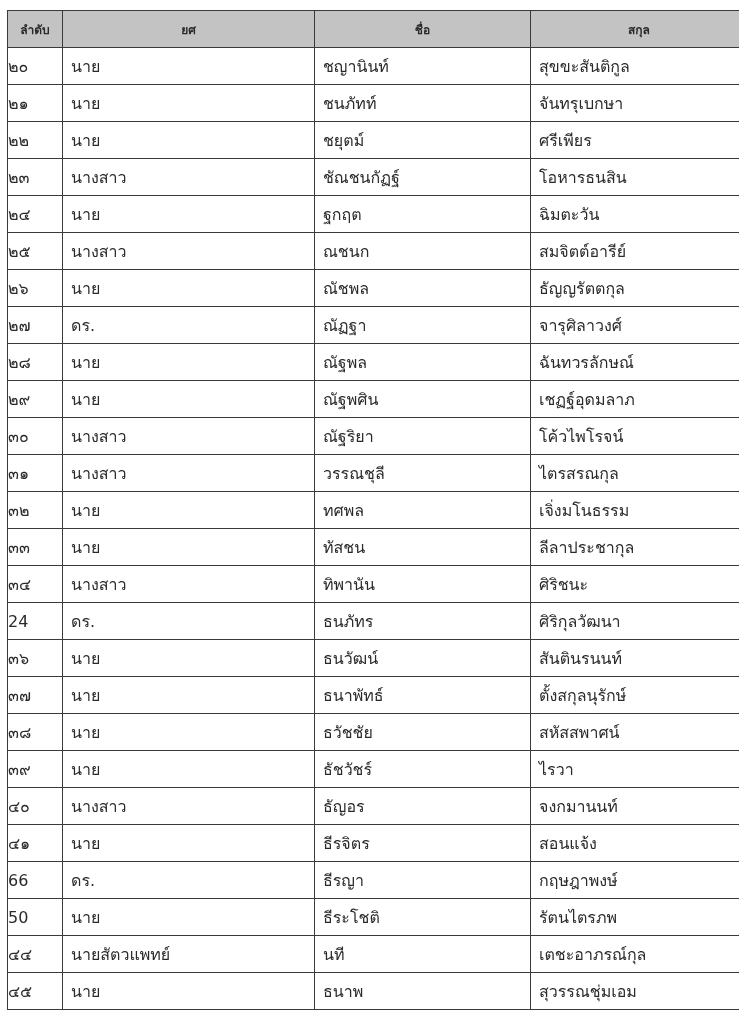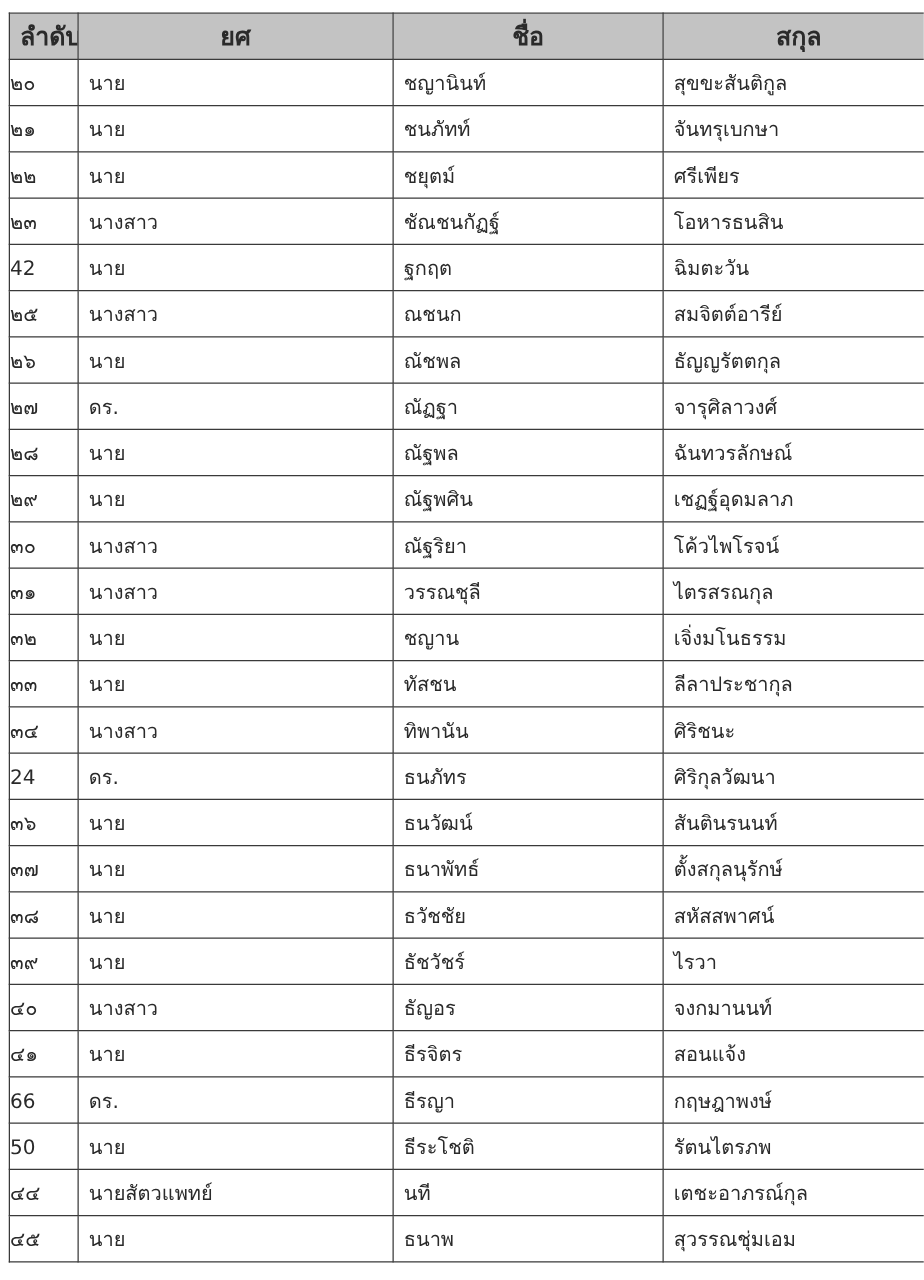--- a/index.html
+++ b/index.html
@@ -2,21 +2,21 @@
 <html><head>
 <meta charset="utf-8">
 <style>
   html, body { margin: 0; padding: 0; background: #ffffff; }
   body { width: 739px; height: 1024px; overflow: hidden; position: relative;
          font-family: "DejaVu Sans", "Liberation Sans", sans-serif; color: #2a2a2a; }
   table { position: absolute; left: 7px; top: 10px; border-collapse: collapse;
           width: 740px; table-layout: fixed; }
   th, td { border: 1.5px solid #3a3a3a; height: 36px; padding: 0 8px;
            font-size: 16px; white-space: nowrap; overflow: hidden; }
-  th { background: #c3c3c3; font-weight: bold; text-align: center; height: 36px; font-size: 20px; }
+  th { background: #c3c3c3; font-weight: bold; text-align: center; height: 36px; font-size: 12px; }
   td { background: #ffffff; }
   td.idx { padding: 0; }
   col.c1 { width: 55px; } col.c2 { width: 252px; } col.c3 { width: 216px; } col.c4 { width: 217px; }
 </style>
 </head>
 <body>
 
 <table>
   <colgroup>
       <col class="c1">
@@ -51,21 +51,21 @@
         <td>ชยุตม์</td>
         <td>ศรีเพียร</td>
       </tr>
       <tr>
         <td class="idx">๒๓</td>
         <td>นางสาว</td>
         <td>ชัณชนกัฏฐ์</td>
         <td>โอหารธนสิน</td>
       </tr>
       <tr>
-        <td class="idx">42</td>
+        <td class="idx">๒๔</td>
         <td>นาย</td>
         <td>ฐกฤต</td>
         <td>ฉิมตะวัน</td>
       </tr>
       <tr>
         <td class="idx">๒๕</td>
         <td>นางสาว</td>
         <td>ณชนก</td>
         <td>สมจิตต์อารีย์</td>
       </tr>
@@ -101,21 +101,21 @@
       </tr>
       <tr>
         <td class="idx">๓๑</td>
         <td>นางสาว</td>
         <td>วรรณชุลี</td>
         <td>ไตรสรณกุล</td>
       </tr>
       <tr>
         <td class="idx">๓๒</td>
         <td>นาย</td>
-        <td>ชญาน</td>
+        <td>ทศพล</td>
         <td>เจิ่งมโนธรรม</td>
       </tr>
       <tr>
         <td class="idx">๓๓</td>
         <td>นาย</td>
         <td>ทัสชน</td>
         <td>ลีลาประชากุล</td>
       </tr>
       <tr>
         <td class="idx">๓๔</td>

